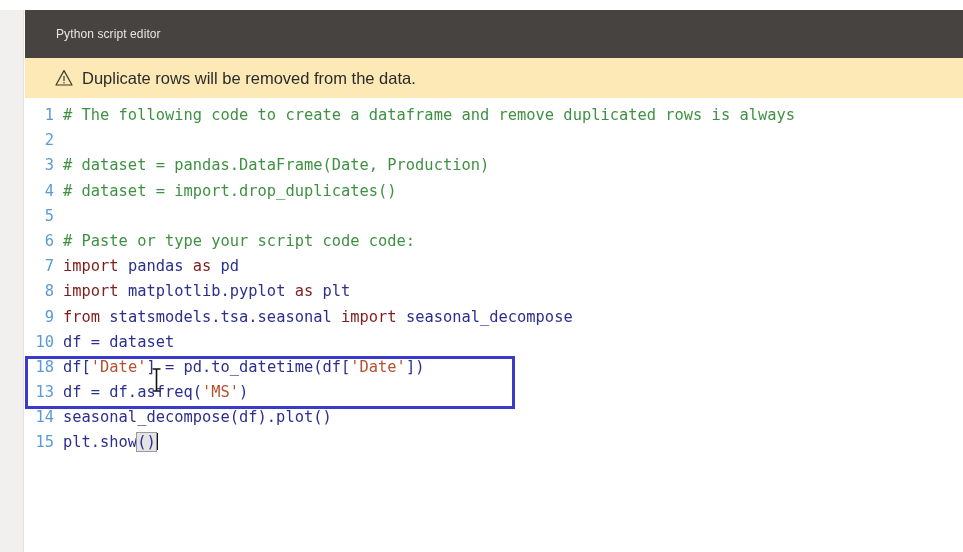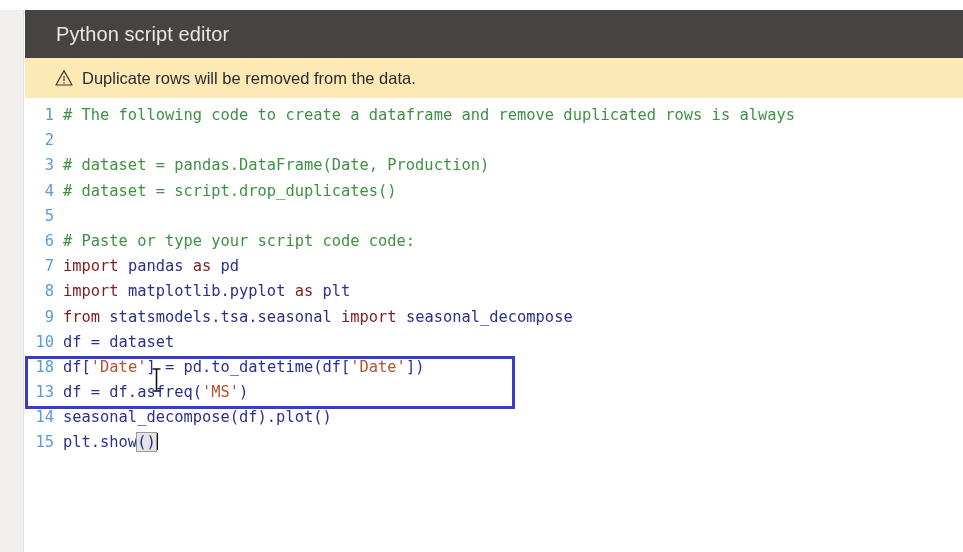--- a/index.html
+++ b/index.html
@@ -56,21 +56,21 @@
   .editor-header {
     height: 48px;
     background: #474341;
     display: flex;
     align-items: center;
     padding-left: 31px;
     box-sizing: border-box;
   }
   .editor-title {
     color: #e9e6e3;
-    font-size: 20px;
+    font-size: 12px;
     font-family: "Liberation Sans", sans-serif;
     letter-spacing: 0.1px;
   }
 
   
   .warning-bar {
     height: 40px;
     background: #fce9b6;
     display: flex;
     align-items: center;
@@ -190,21 +190,21 @@
         <rect x="8.4" y="13.1" width="1.2" height="1.3" fill="#3a3a2e"></rect>
       </svg>
       <span class="warning-text">Duplicate rows will be removed from the data.</span>
     </div>
 
     <div class="code-area" id="code-area">
 
       <div class="code-line"><span class="gutter">1</span><span class="code-text"><span class="tok-comment"># The following code to create a dataframe and remove duplicated rows is always</span></span></div>
         <div class="code-line"><span class="gutter">2</span><span class="code-text"></span></div>
         <div class="code-line"><span class="gutter">3</span><span class="code-text"><span class="tok-comment"># dataset = pandas.DataFrame(Date, Production)</span></span></div>
-        <div class="code-line"><span class="gutter">4</span><span class="code-text"><span class="tok-comment"># dataset = script.drop_duplicates()</span></span></div>
+        <div class="code-line"><span class="gutter">4</span><span class="code-text"><span class="tok-comment"># dataset = import.drop_duplicates()</span></span></div>
         <div class="code-line"><span class="gutter">5</span><span class="code-text"></span></div>
         <div class="code-line"><span class="gutter">6</span><span class="code-text"><span class="tok-comment"># Paste or type your script code code:</span></span></div>
         <div class="code-line"><span class="gutter">7</span><span class="code-text"><span class="tok-kw">import</span><span class="tok-plain"> pandas </span><span class="tok-kw">as</span><span class="tok-plain"> pd</span></span></div>
         <div class="code-line"><span class="gutter">8</span><span class="code-text"><span class="tok-kw">import</span><span class="tok-plain"> matplotlib.pyplot </span><span class="tok-kw">as</span><span class="tok-plain"> plt</span></span></div>
         <div class="code-line"><span class="gutter">9</span><span class="code-text"><span class="tok-kw">from</span><span class="tok-plain"> statsmodels.tsa.seasonal </span><span class="tok-kw">import</span><span class="tok-plain"> seasonal_decompose</span></span></div>
         <div class="code-line"><span class="gutter">10</span><span class="code-text"><span class="tok-plain">df = dataset</span></span></div>
         <div class="code-line"><span class="gutter">18</span><span class="code-text"><span class="tok-plain">df[</span><span class="tok-str">'Date'</span><span class="tok-plain">] = pd.to_datetime(df[</span><span class="tok-str">'Date'</span><span class="tok-plain">])</span></span></div>
         <div class="code-line"><span class="gutter">13</span><span class="code-text"><span class="tok-plain">df = df.asfreq(</span><span class="tok-str">'MS'</span><span class="tok-plain">)</span></span></div>
         <div class="code-line"><span class="gutter">14</span><span class="code-text"><span class="tok-plain">seasonal_decompose(df).plot()</span></span></div>
         <div class="code-line"><span class="gutter">15</span><span class="code-text"><span class="tok-plain">plt.show</span><span class="tok-plain bracket-hl">()</span><span class="caret"></span></span></div>

